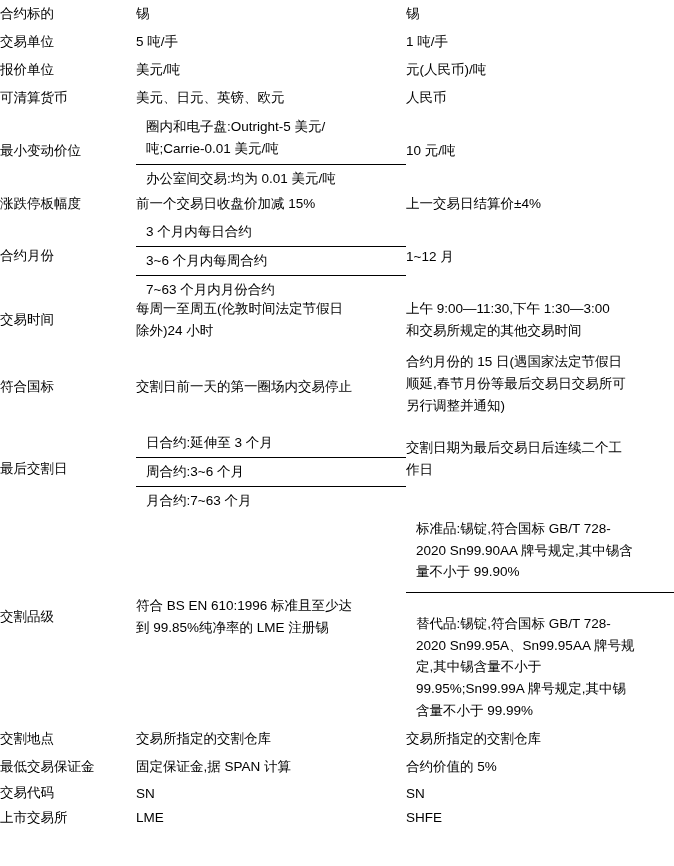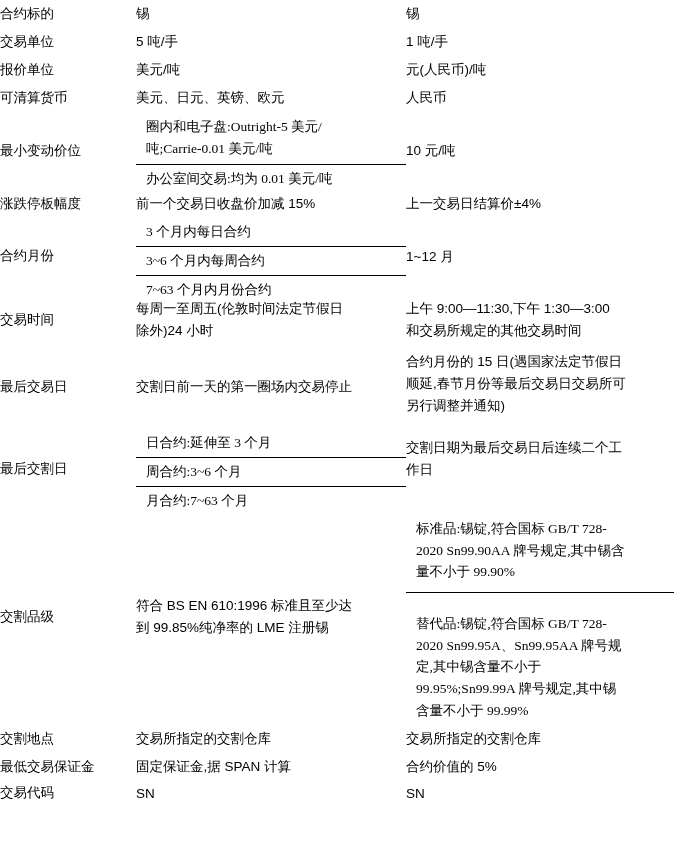--- a/index.html
+++ b/index.html
@@ -63,21 +63,20 @@
     height: 100%;
   }
   .substack > .sub {
     flex: 1 1 auto;
     display: flex;
     align-items: center;
     padding: 3px 8px 3px 10px;
     font-size: 13.5px;
     line-height: 1.62;
     box-sizing: border-box;
-    font-family: Liberation Serif, serif;
   }
   .substack > .sub + .sub {
     border-top: 1.1px solid #000;
   }
   .txt {
     display: block;
     white-space: pre-line;
   }
 </style>
 </head>
@@ -161,21 +160,21 @@
       <span class="txt">每周一至周五(伦敦时间法定节假日
 除外)24 小时</span>
     </td>
     <td class="cellpad">
       <span class="txt">上午 9:00—11:30,下午 1:30—3:00
 和交易所规定的其他交易时间</span>
     </td>
   </tr>
 
   <tr class="band" style="height:84px">
-    <td class="lbl">最后交易日</td>
+    <td class="lbl">符合国标</td>
     <td class="c2cell cellpad">
       <span class="txt">交割日前一天的第一圈场内交易停止</span>
     </td>
     <td class="cellpad" style="vertical-align:top;padding-top:6px">
       <span class="txt">合约月份的 15 日(遇国家法定节假日
 顺延,春节月份等最后交易日交易所可
 另行调整并通知)</span>
     </td>
   </tr>
 
@@ -236,15 +235,20 @@
     <td class="cellpad">合约价值的 5%</td>
   </tr>
 
 
   <tr class="band" style="height:25px">
     <td class="lbl">交易代码</td>
     <td class="c2cell cellpad">SN</td>
     <td class="cellpad">SN</td>
   </tr>
 
+  <tr class="band last" style="height:24px">
+    <td class="lbl">上市交易所</td>
+    <td class="c2cell cellpad">LME</td>
+    <td class="cellpad">SHFE</td>
+  </tr>
 
   </tbody>
 </table>
 
 </body></html>

